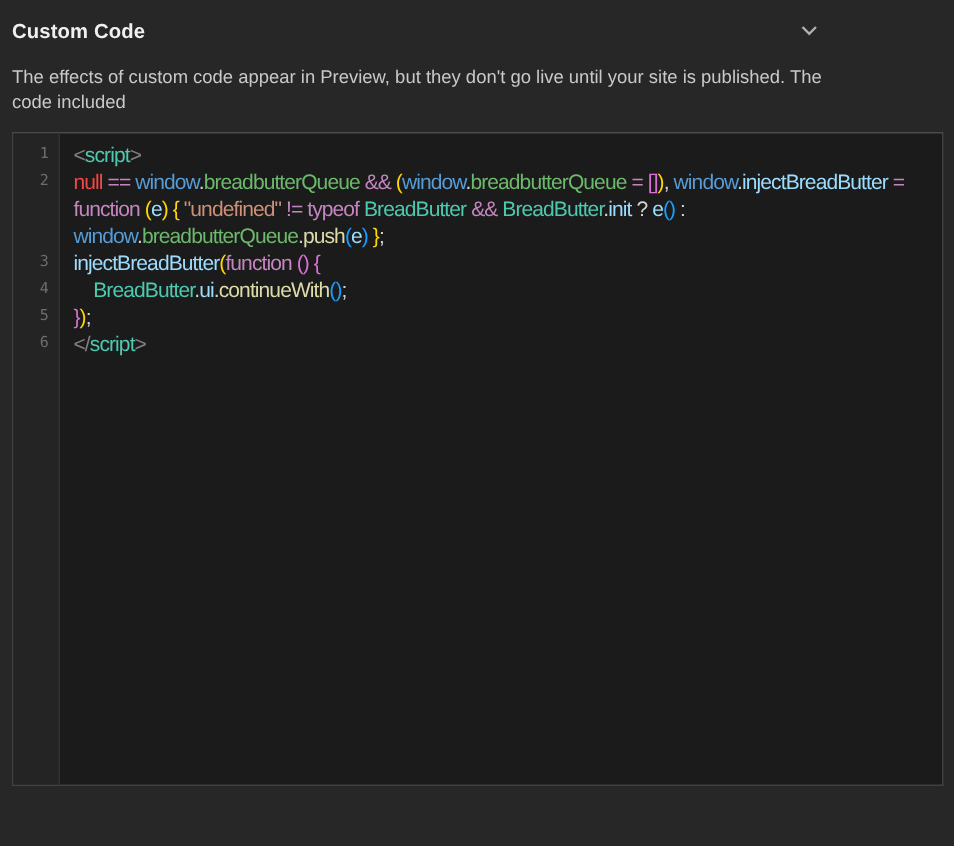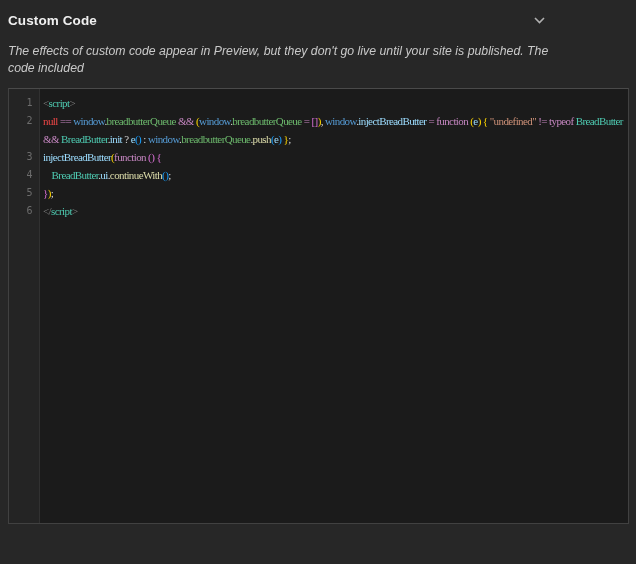--- a/index.html
+++ b/index.html
@@ -12,21 +12,21 @@
   .panel { position: relative; width: 556px; height: 564px; padding: 0 7px 0 8px; }
 
   .panel-header {
     display: flex; align-items: center; justify-content: space-between;
     padding-top: 11px; height: 30px;
   }
   .panel-title { font-size: 13.5px; font-weight: bold; color: #f0f0f0; letter-spacing: 0.1px; }
   .collapse-btn { background: none; border: none; cursor: pointer; padding: 2px 4px; line-height: 0; }
 
   .desc { margin-top: 13px; font-size: 12.3px; line-height: 17px; color: #c9c9c9; }
-  .desc span { display: block; font-style: italic; }
+  .desc span { display: block; }
 
   .section-label { margin-top: 19px; font-size: 12.5px; color: #e3e3e3; }
 
   .editor {
     position: relative;
     margin-top: 11px;
     width: 621px;
     height: 436px;
     background: #1b1b1b;
     border: 1px solid #414141;
@@ -48,24 +48,24 @@
     font-family: "DejaVu Sans Mono", monospace;
     font-size: 10px;
     line-height: 18px;
     letter-spacing: -0.6px;
     color: #6d6d6d;
     user-select: none;
   }
   .code-line .ct {
     flex: 1 1 auto;
     min-width: 0;
-    padding-left: 2px;
+    padding-left: 8px;
     padding-right: 2px;
-    font-family: Liberation Serif, serif;
-    font-size: 11px;
+    font-family: Liberation Sans, sans-serif;
+    font-size: 14px;
     letter-spacing: -0.6px;
     line-height: 18px;
     white-space: pre-wrap;
     word-break: normal;
     overflow-wrap: normal;
     color: #d4d4d4;
   }
 </style>
 </head>
 <body style="background: rgb(39, 39, 39);">

